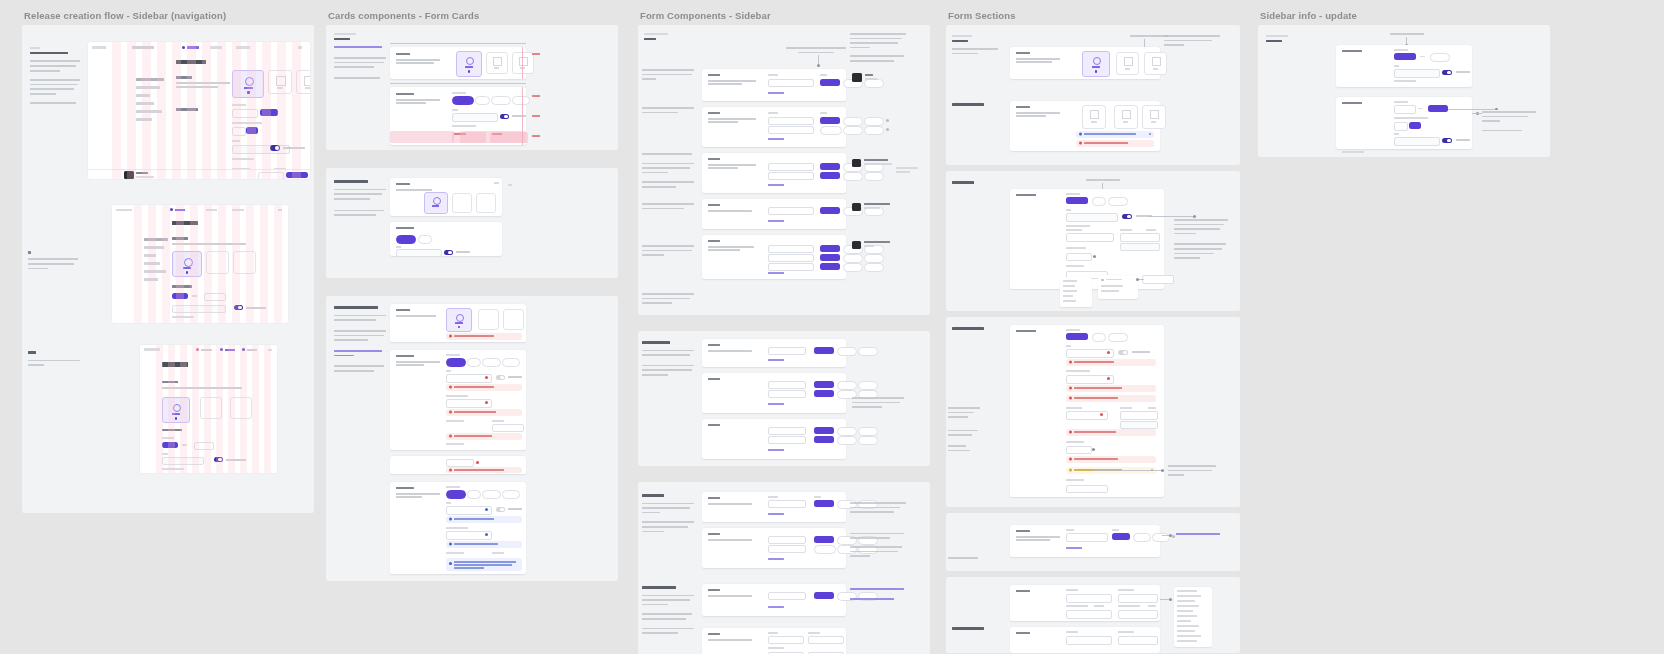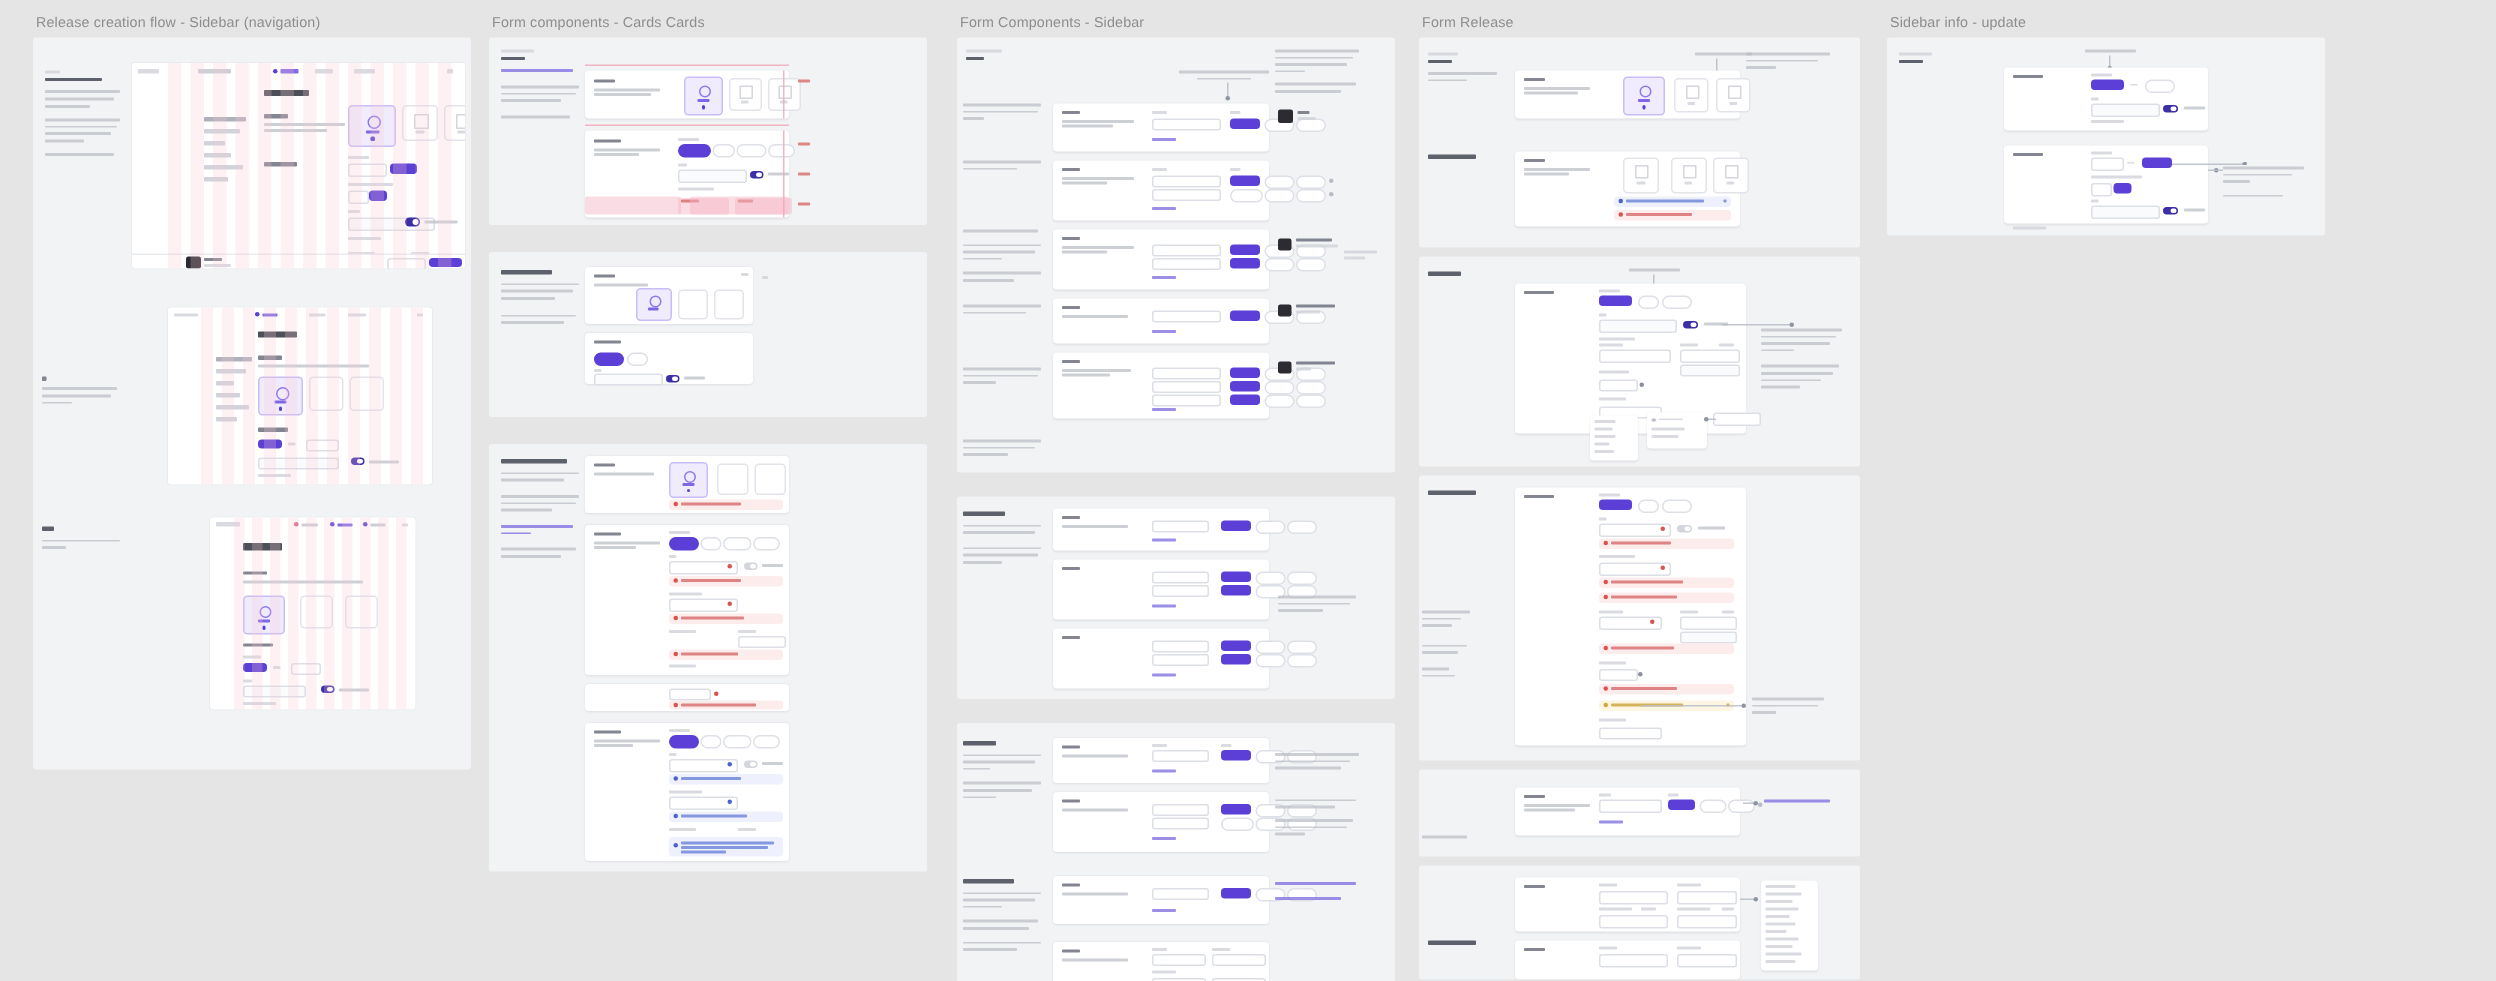--- a/index.html
+++ b/index.html
@@ -8,21 +8,21 @@
     background:#e5e5e5;
     font-family:"Liberation Sans", sans-serif;
     -webkit-font-smoothing:antialiased;
   }
   .board{position:relative;width:1664px;height:654px;}
 
   
   .section{position:absolute;}
   .section-title{
     font-size:9.5px;color:#8d8d8d;letter-spacing:.12px;
-    white-space:nowrap;margin:0 0 4px 2px;font-weight:400;
+    white-space:nowrap;margin:0 0 4px 2px;font-weight:700;
   }
   .section-body{
     background:#f2f3f5;border-radius:2px;position:relative;overflow:hidden;
   }
 
   
   .frame{position:absolute;background:#ffffff;border-radius:2px;overflow:hidden;}
   .frame.shadow{box-shadow:0 0 0 .5px rgba(0,0,0,.045);}
   .card{position:absolute;background:#fff;border-radius:2.5px;box-shadow:0 .5px 1.6px rgba(20,20,40,.09);}
 
@@ -274,21 +274,21 @@
       </div>
       <div style="position:absolute;left:6px;top:326px;">
         <div class="tx head" style="position:relative;width:8px;"></div>
         <div class="tx" style="position:relative;top:6px;width:52px;height:1.8px;"></div>
         <div class="tx" style="position:relative;top:9px;width:16px;height:1.8px;"></div>
       </div>
     </div>
   </div>
 
   <div class="section" style="left:326px;top:10px;width:292px;">
-    <div class="section-title">Form components - Cards Cards</div>
+    <div class="section-title">Cards components - Form Cards</div>
 
     <div class="section-body" style="width:292px;height:125px;">
       <div style="position:absolute;left:8px;top:8px;">
         <div class="tx lite" style="position:relative;width:22px;height:1.7px;"></div>
         <div class="tx head" style="position:relative;top:3px;width:16px;"></div>
         <div class="tx link" style="position:relative;top:9px;width:48px;height:1.8px;"></div>
         <div class="tx" style="position:relative;top:18px;width:52px;height:1.7px;"></div>
         <div class="tx" style="position:relative;top:21px;width:50px;height:1.7px;"></div>
         <div class="tx" style="position:relative;top:24px;width:40px;height:1.7px;"></div>
         <div class="tx" style="position:relative;top:33px;width:46px;height:1.7px;"></div>
@@ -759,21 +759,21 @@
         <div class="tx lite" style="left:106px;top:4px;width:12px;height:1.5px;"></div>
         <div class="fld" style="left:106px;top:8px;width:34px;height:6px;"></div>
         <div class="tx lite" style="left:66px;top:19px;width:16px;height:1.5px;"></div>
         <div class="fld" style="left:66px;top:24px;width:34px;height:6px;"></div>
         <div class="fld" style="left:106px;top:24px;width:34px;height:6px;"></div>
       </div>
     </div>
   </div>
 
   <div class="section" style="left:946px;top:10px;width:294px;">
-    <div class="section-title">Form Release</div>
+    <div class="section-title">Form Sections</div>
 
     <div class="section-body" style="width:294px;height:140px;">
       <div style="position:absolute;left:6px;top:10px;">
         <div class="tx lite" style="position:relative;width:20px;height:1.6px;"></div>
         <div class="tx head" style="position:relative;top:3px;width:16px;"></div>
         <div class="tx" style="position:relative;top:9px;width:46px;height:1.6px;"></div>
         <div class="tx" style="position:relative;top:12px;width:26px;height:1.6px;"></div>
       </div>
       <div class="tx" style="left:184px;top:10px;width:38px;height:1.6px;"></div>
       <div class="leadv" style="left:198px;top:14px;height:10px;"></div>

